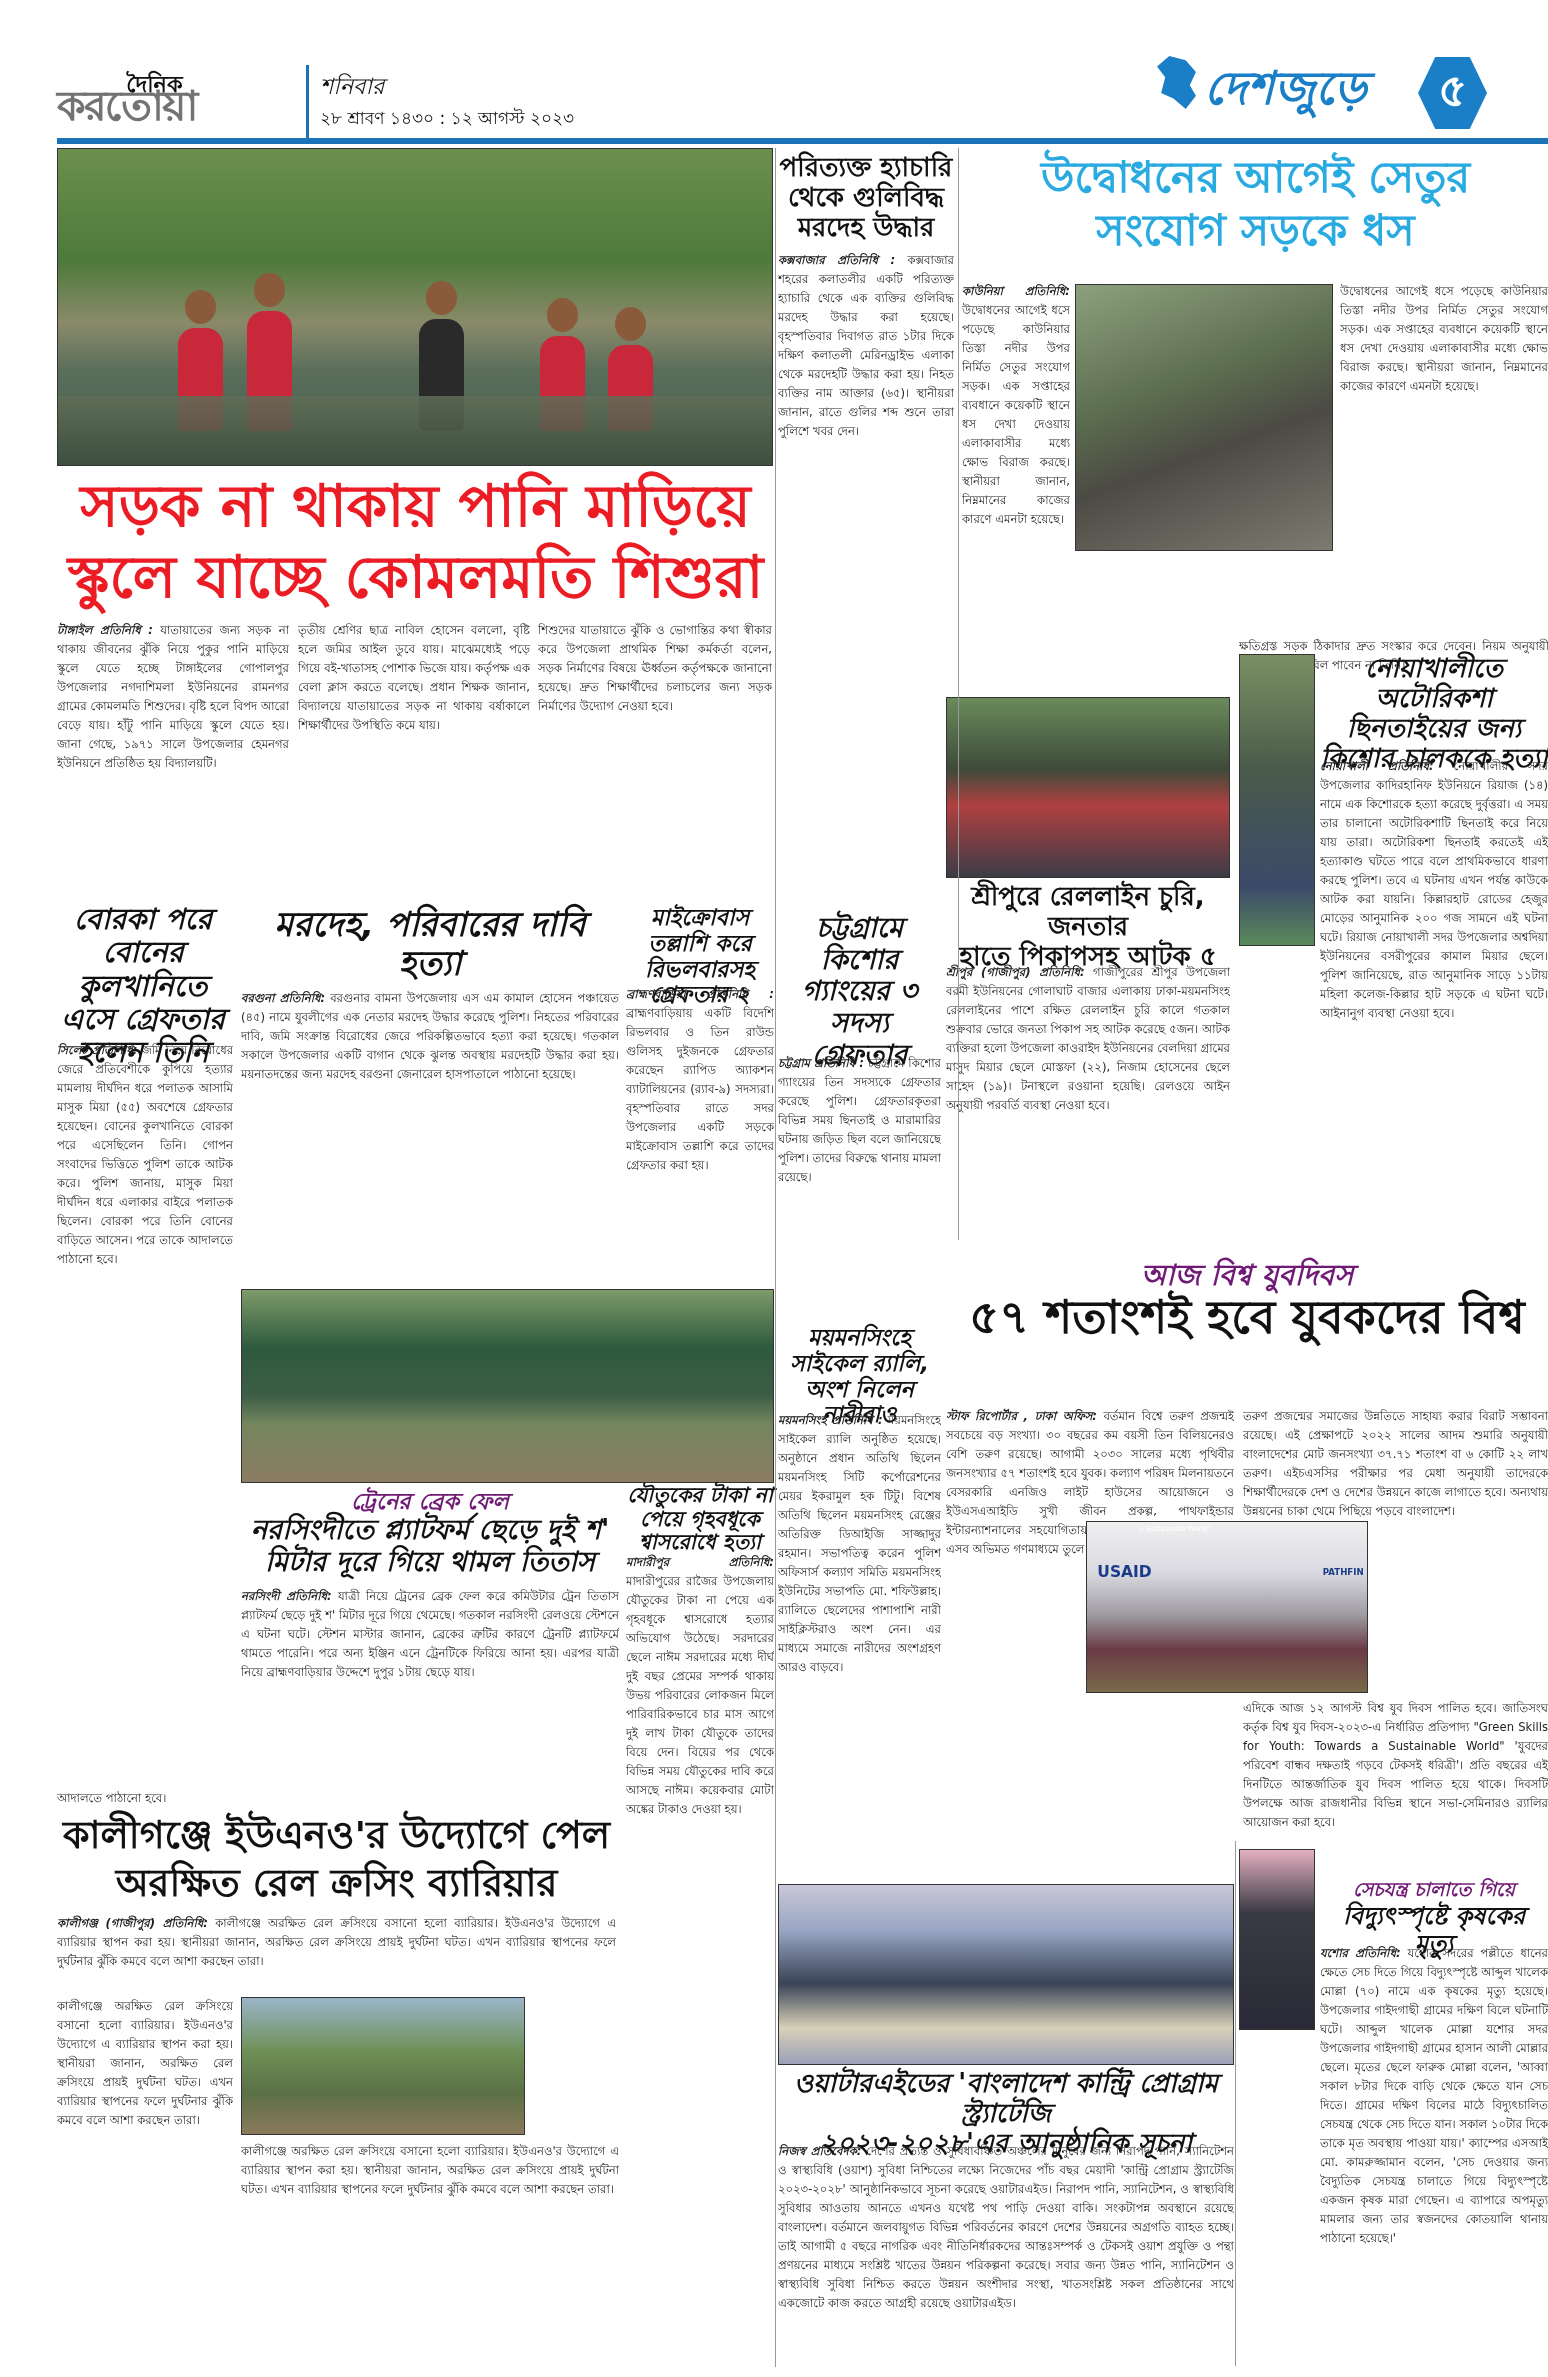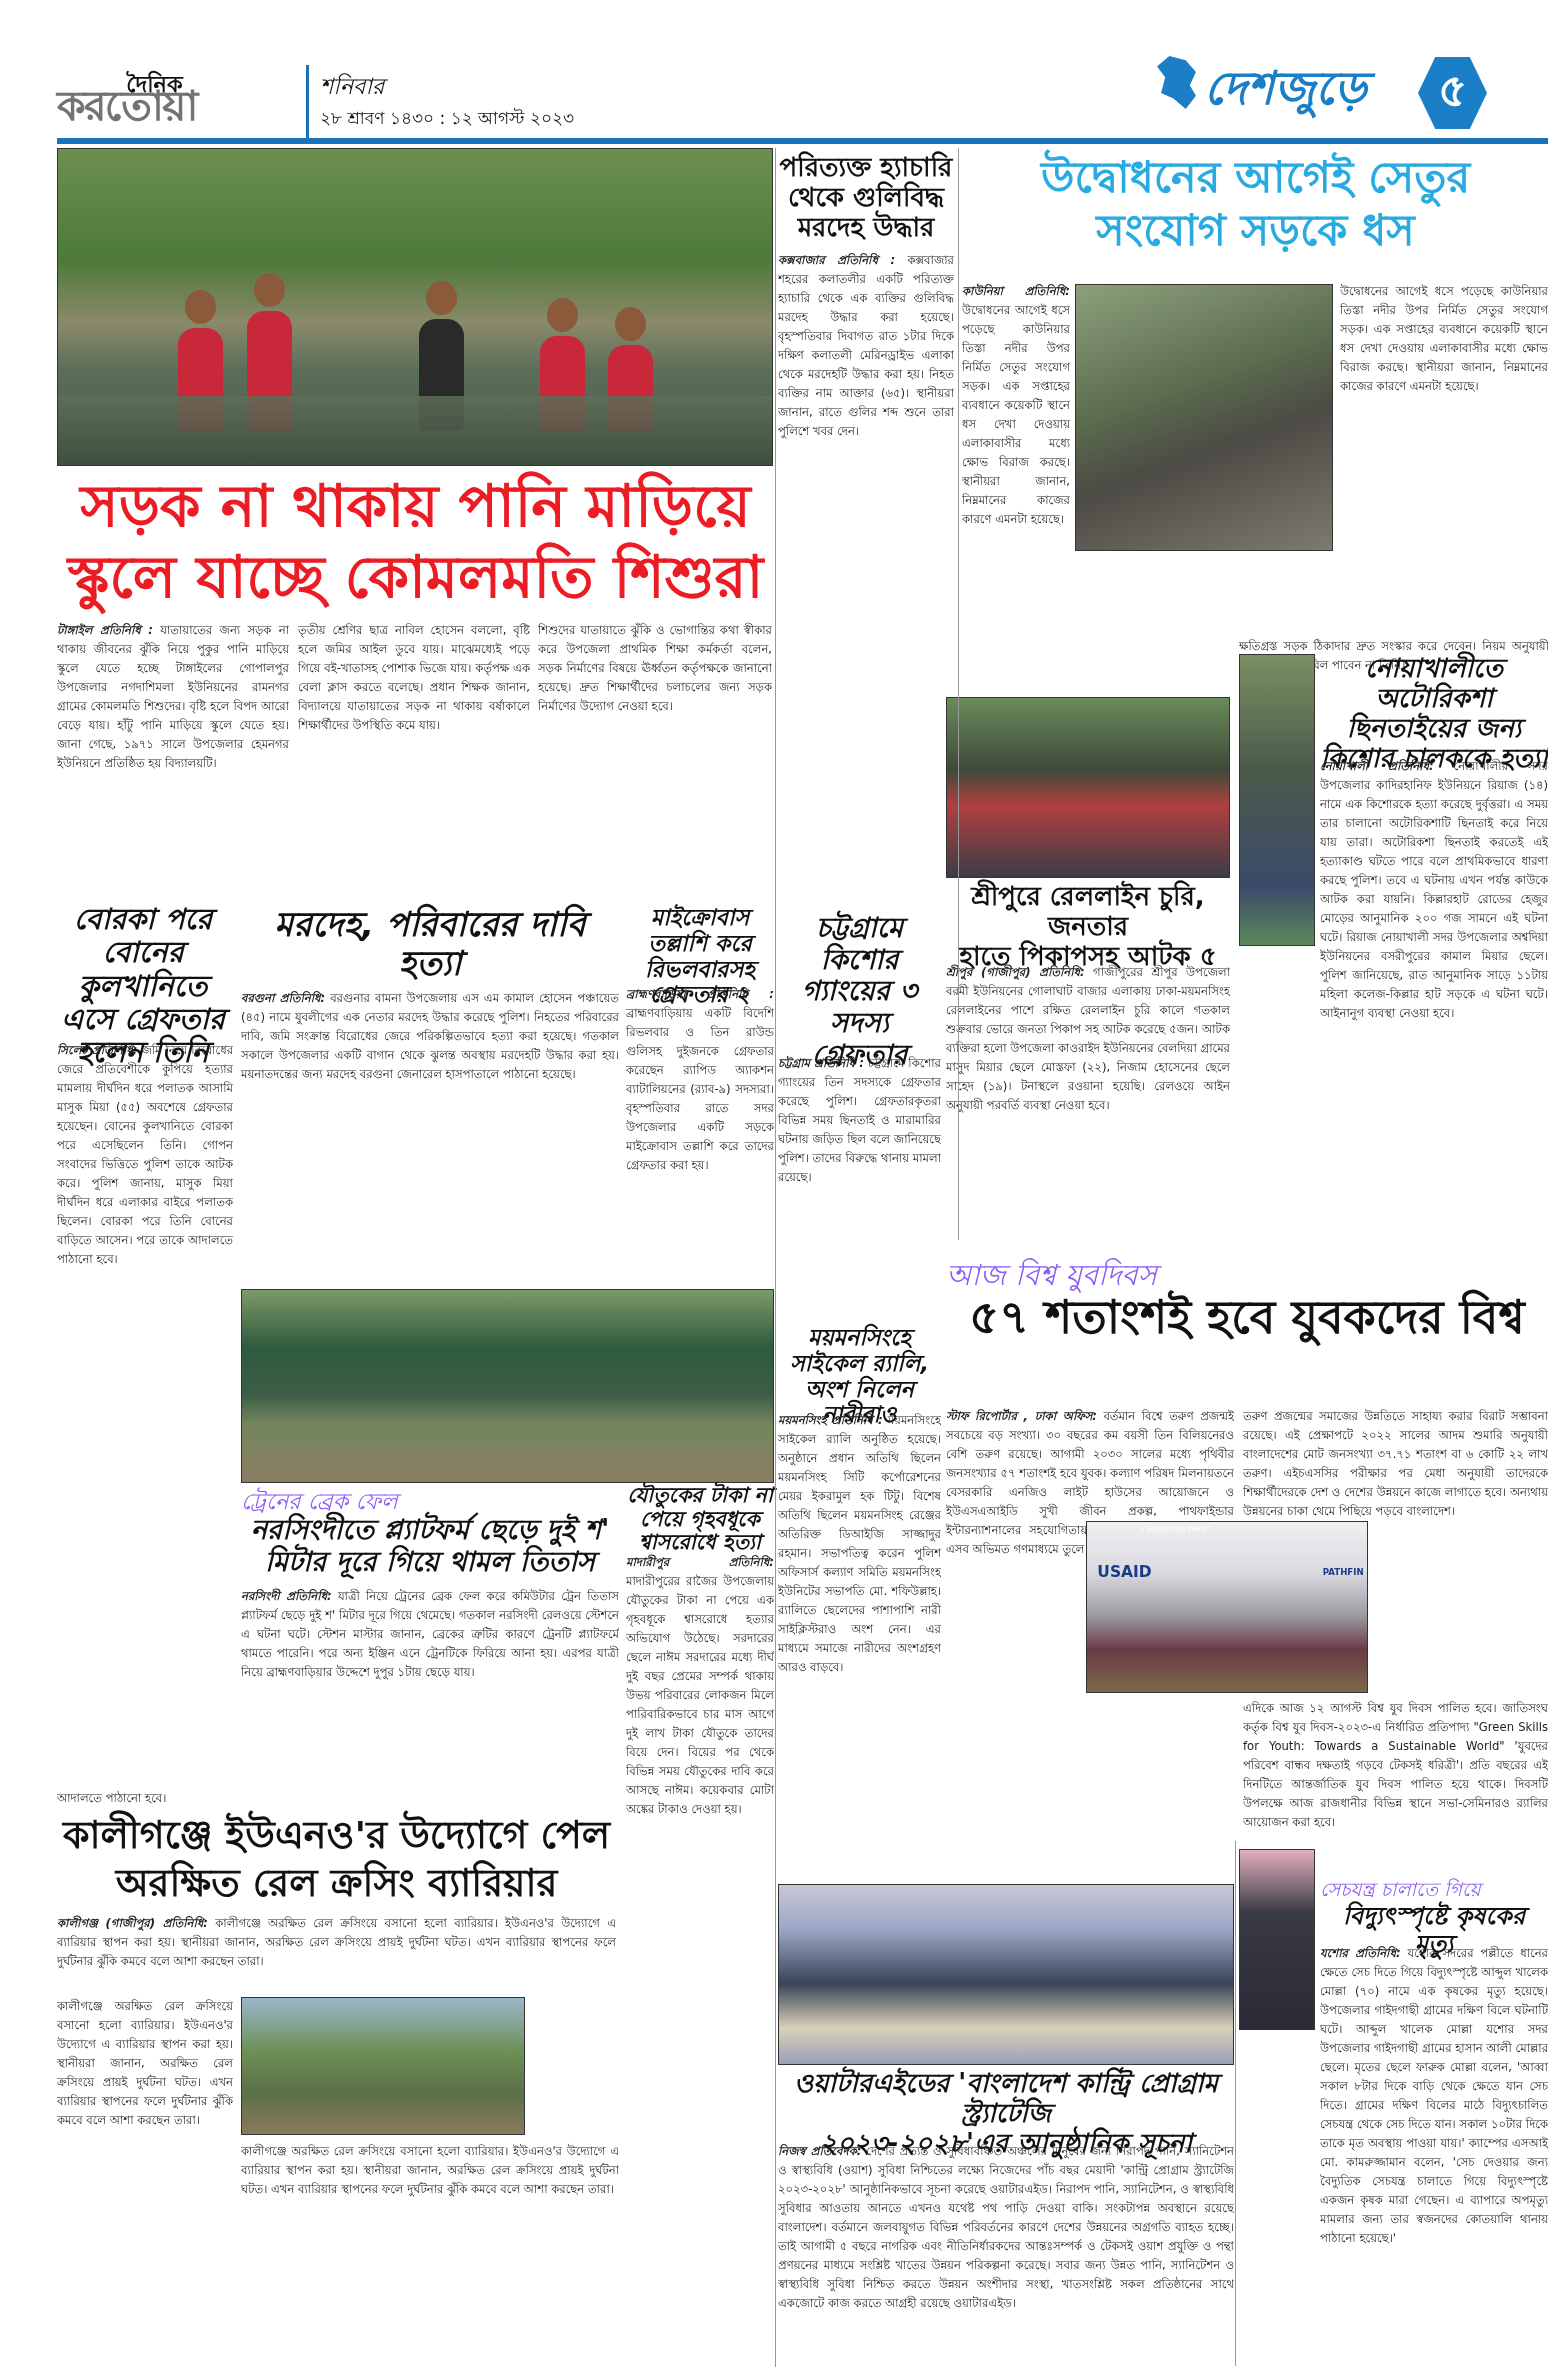--- a/index.html
+++ b/index.html
@@ -45,21 +45,21 @@
     background: linear-gradient(180deg,#7b8f63 0%,#4a5a4a 40%,#3c4a6a 80%,#5a8a5a 100%); }
   .photo-seminar { left: 1086px; top: 1521px; width: 282px; height: 172px;
     background: linear-gradient(180deg,#f0f0f2 0%,#d9d9e0 30%,#9d9aa0 55%,#6a3a46 75%,#7a6a4a 100%); }
   .photo-launch { left: 946px; top: 1884px; width: 275px; height: 181px;
     background: linear-gradient(180deg,#c8c8d6 0%,#9aa6c4 25%,#394457 55%,#d8d0b8 80%,#9aa0b8 100%); }
   .photo-farmer { left: 1239px; top: 1824px; width: 76px; height: 181px;
     background: linear-gradient(180deg,#e3b0c0 0%,#3a3a44 35%,#2a2a38 100%); }
   .photo-railcross { left: 241px; top: 1997px; width: 284px; height: 138px;
     background: linear-gradient(180deg,#9ab5c9 0%,#6d8f55 40%,#5b7046 70%,#8a7a5a 100%); }
 
-  .box-sub { position: absolute; font-style: italic; font-weight: normal; color: #8b5cf6; }
+  .box-sub { position: absolute; font-style: italic; font-weight: bold; text-align: center; color: #701a75; }
   .rule { position: absolute; background: #999; }
 </style>
 </head>
 <body>
 
 <div class="abs masthead-logo-small">দৈনিক</div>
 <div class="abs masthead-logo-big">করতোয়া</div>
 <div class="abs masthead-vrule"></div>
 <div class="abs masthead-day">শনিবার</div>
 <div class="abs masthead-date">২৮ শ্রাবণ ১৪৩০ : ১২ আগস্ট ২০২৩</div>

